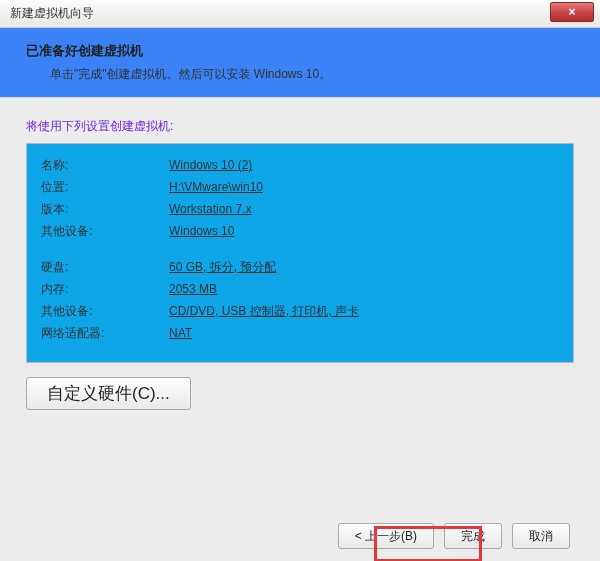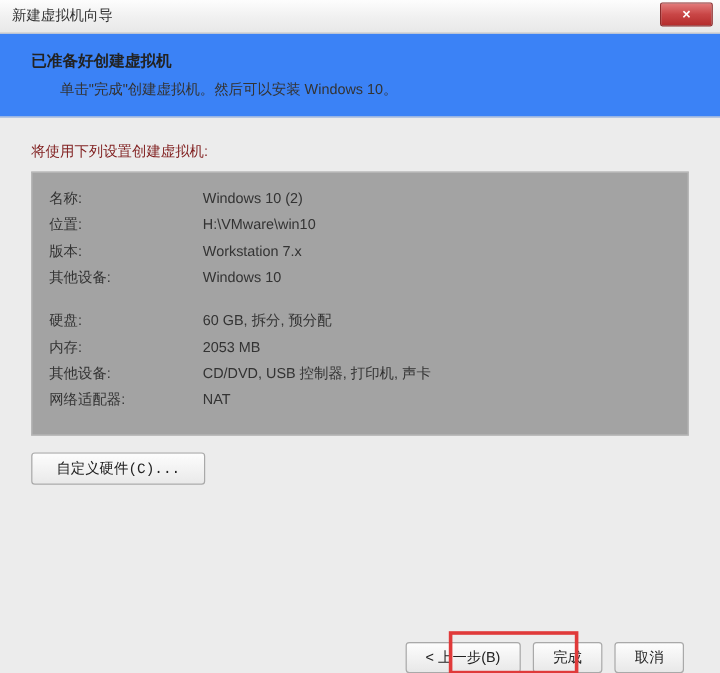--- a/index.html
+++ b/index.html
@@ -36,52 +36,51 @@
       cursor: pointer;
     }
     .header-panel {
       background: #3b82f6;
       border-bottom: 1px solid #d8d8d8;
       padding: 14px 10px 14px 26px;
     }
     .header-title { font-weight: bold; font-size: 13px; color: #222; }
     .header-subtitle { margin-top: 6px; padding-left: 24px; color: #333; font-size: 12px; }
     .body-area { padding: 0 26px; }
-    .intro-line { margin-top: 20px; margin-bottom: 8px; color: #7f1d1d; font-size: 12px; }
+    .intro-line { margin-top: 20px; margin-bottom: 8px; color: #6d28d9; font-size: 12px; }
     .summary-box {
-      background: #a3a3a3;
+      background: #0ea5e9;
       border: 1px solid #b9b9b9;
       padding: 10px 14px 18px 14px;
       font-size: 12px;
       color: #333;
     }
     .row { display: flex; line-height: 22px; }
     .row .label { width: 128px; }
-    .row .value { flex: 1; }
+    .row .value { flex: 1; text-decoration: underline; }
     .gap { height: 14px; }
     .customize-row { margin-top: 14px; }
     .customize-btn {
       display: inline-block;
       padding: 4px 20px;
       background: linear-gradient(to bottom, #fdfdfd, #e9e9e9);
       border: 1px solid #a9a9a9;
       border-radius: 3px;
-      font-size: 12px;
+      font-size: 17px;
       color: #222;
       cursor: pointer;
-      font-family: Liberation Mono, monospace;
     }
     .footer {
       position: absolute;
       bottom: 0; left: 0; right: 0;
       height: 38px;
       display: flex;
       justify-content: flex-end;
       align-items: flex-end;
-      padding: 0 30px 4px 0;
+      padding: 0 30px 16px 0;
       gap: 10px;
     }
     .footer button {
       height: 26px;
       padding: 0 16px;
       background: linear-gradient(to bottom, #fdfdfd, #e8e8e8);
       border: 1px solid #a9a9a9;
       border-radius: 3px;
       font-size: 12px;
       font-family: inherit;

